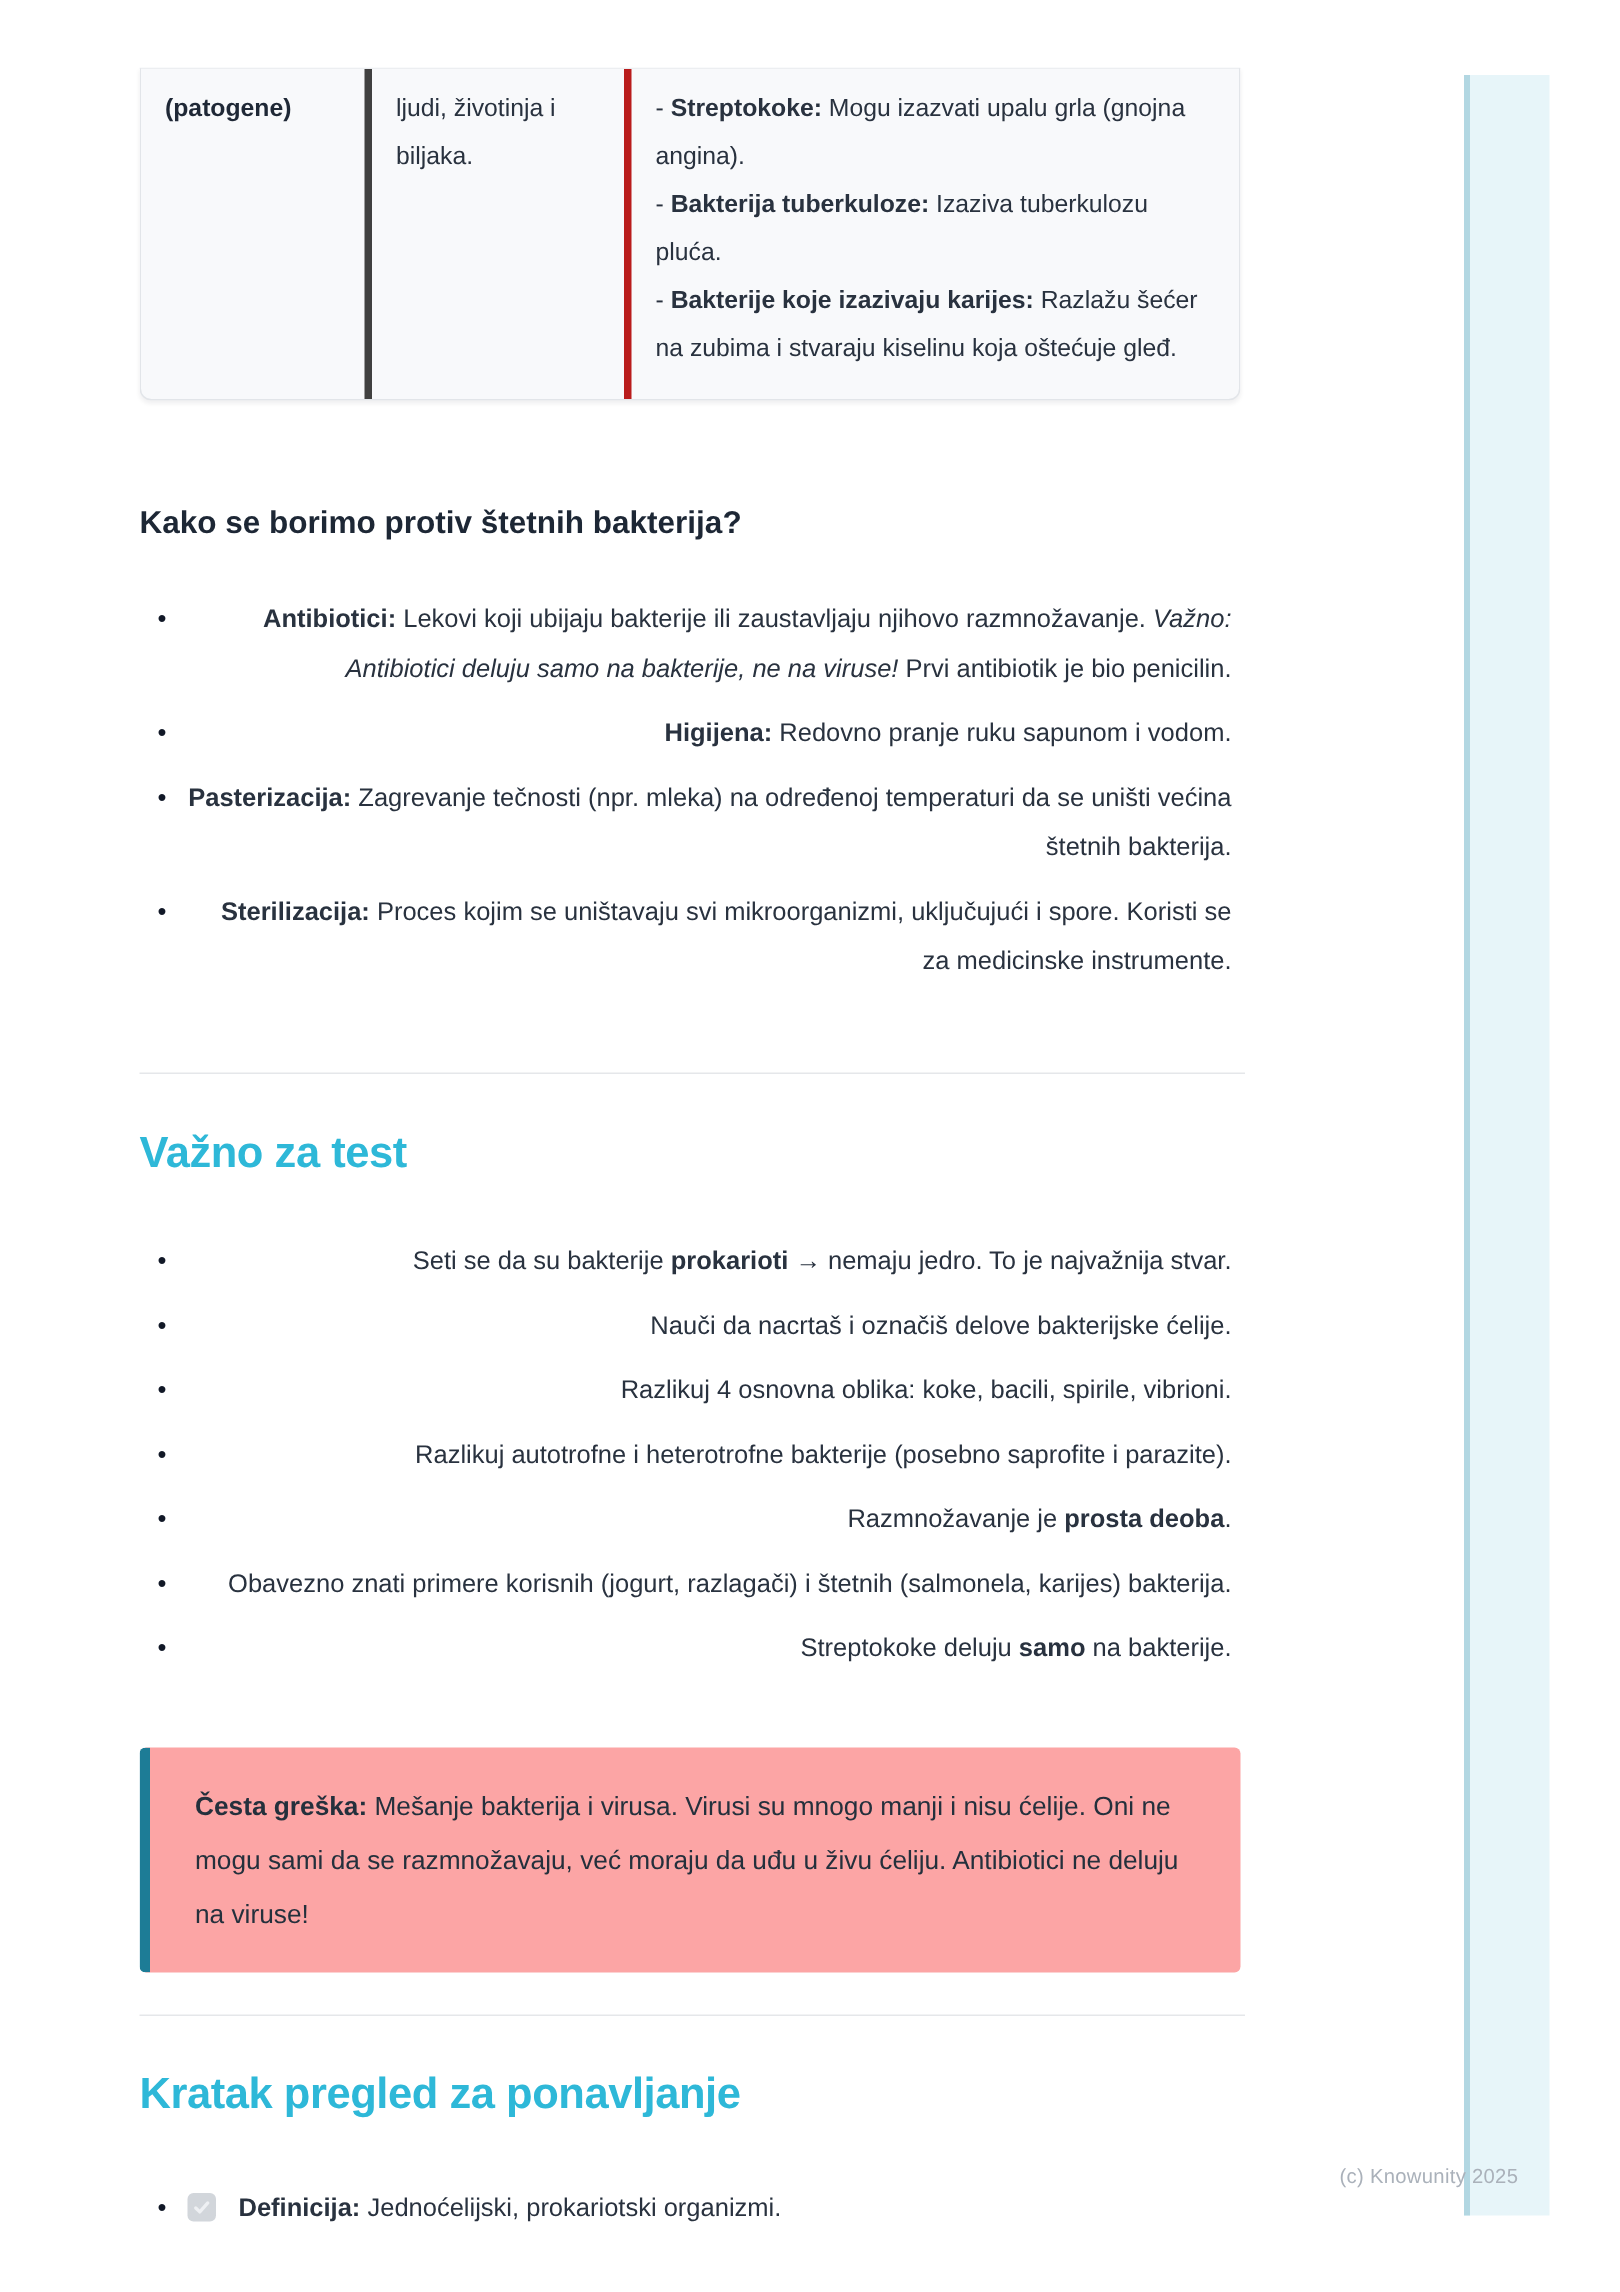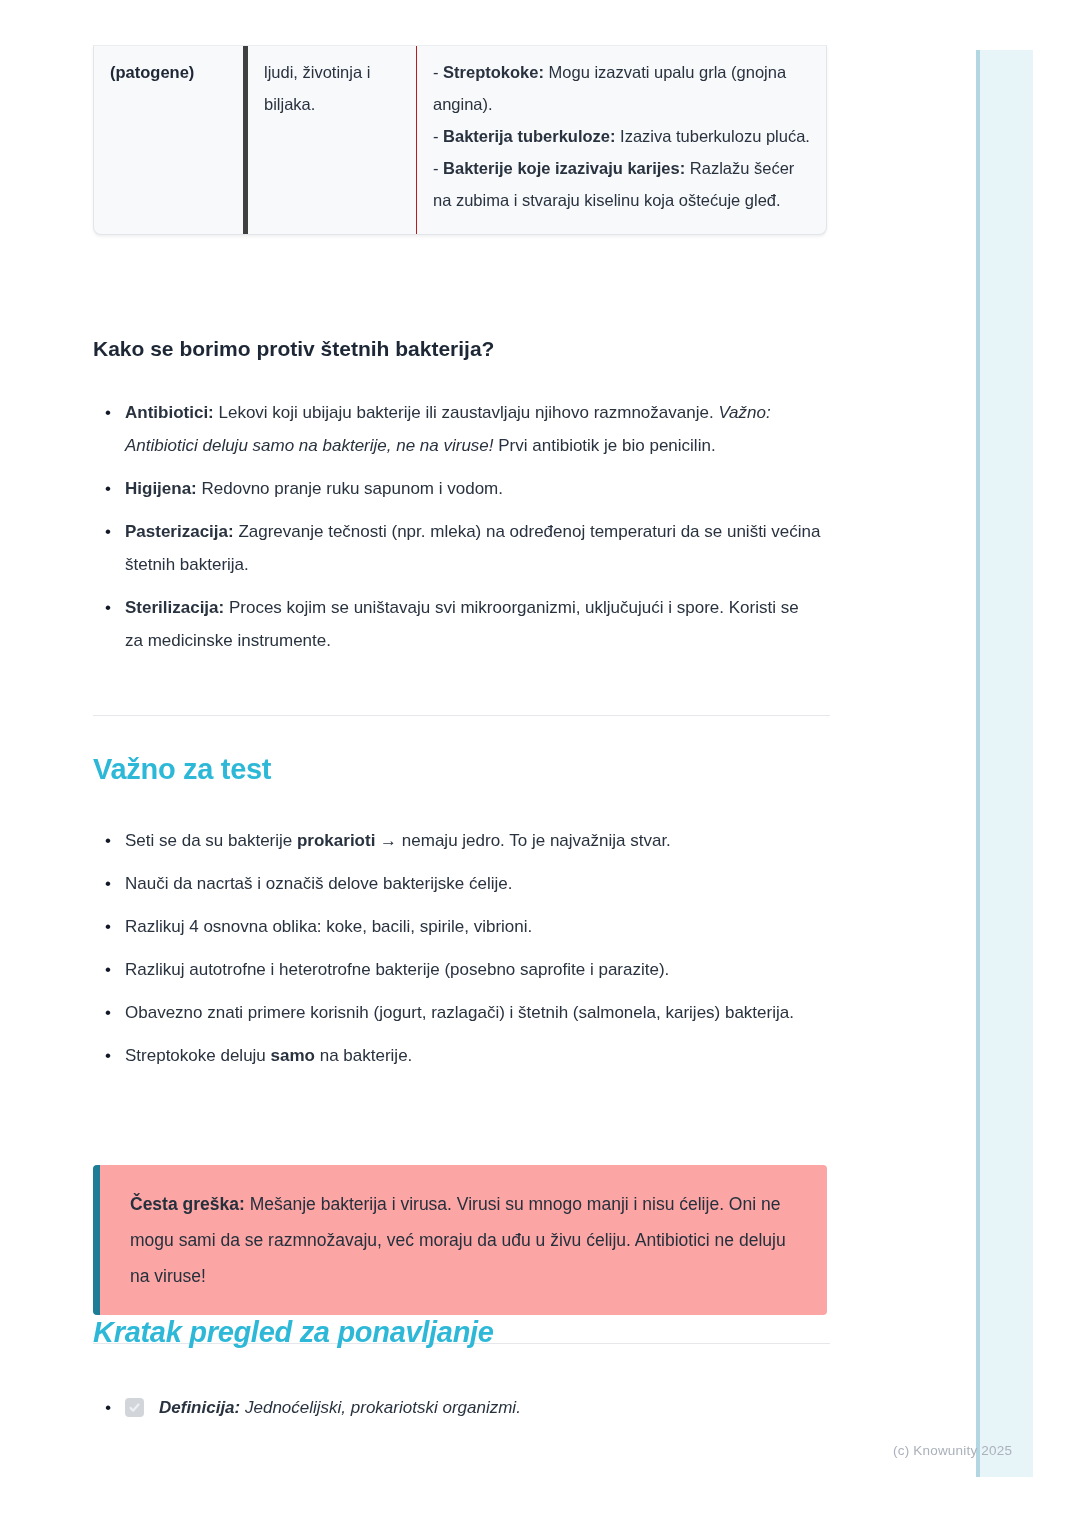--- a/index.html
+++ b/index.html
@@ -29,36 +29,36 @@
     box-shadow:0 2px 3px rgba(16,24,40,.06);
     display:flex;
   }
   .tcell{
     box-sizing:border-box;padding:10px 16px 18px 16px;
     font-size:16.5px;line-height:32px;color:#29323f;
     vertical-align:top;
   }
   .tcell.c1{width:149px;}
   .tcell.c2{width:173px;border-left:5px solid #404040;}
-  .tcell.c3{flex:1;border-left:1px solid #b91c1c;}
+  .tcell.c3{flex:1;border-left:5px solid #b91c1c;}
   .tcell.c1 span{font-weight:700;color:#1f2836;}
 
   
   .sec{position:absolute;left:93px;width:734px;}
   .sec1{top:336px;}
   .sec2{top:750px;}
-  .sec3{top:1313px;font-style:italic;}
+  .sec3{top:1377px;}
   h1,h2{margin:0;padding:0;}
   h2.subhead{font-size:21px;line-height:26px;font-weight:700;color:#1d2735;}
   h1.cyanhead{font-size:29px;line-height:38px;font-weight:700;color:#2eb8d8;letter-spacing:-.3px;}
 
   ul.blist{margin:34px 0 0 0;padding:0 0 0 32px;list-style:none;}
   ul.blist li{
     position:relative;margin:0 0 10px 0;padding-right:6px;
-    font-size:17px;line-height:33px;color:#29323f;
+    font-size:17px;line-height:33px;color:#29323f;text-align:right;
   }
   ul.blist li::before{
     content:"\2022";position:absolute;left:-20px;top:0;
     color:#111827;font-size:17px;line-height:33px;
   }
   .sec2 ul.blist{margin-top:36px;}
   .sec2 ul.blist li{margin-bottom:10px;}
 
   
   .divider{position:absolute;left:93px;width:737px;height:1px;background:#e5e7ea;}
@@ -129,20 +129,21 @@
 
   <div class="divider divider1"></div>
 
   <section class="sec sec2">
     <h1 class="cyanhead">Važno za test</h1>
     <ul class="blist">
         <li><span>Seti se da su bakterije </span><span class="b">prokarioti</span><span> → nemaju jedro. To je najvažnija stvar.</span></li>
         <li><span>Nauči da nacrtaš i označiš delove bakterijske ćelije.</span></li>
         <li><span>Razlikuj 4 osnovna oblika: koke, bacili, spirile, vibrioni.</span></li>
         <li><span>Razlikuj autotrofne i heterotrofne bakterije (posebno saprofite i parazite).</span></li>
+        <li><span>Razmnožavanje je </span><span class="b">prosta deoba</span><span>.</span></li>
         <li><span>Obavezno znati primere korisnih (jogurt, razlagači) i štetnih (salmonela, karijes) bakterija.</span></li>
         <li><span>Streptokoke deluju </span><span class="b">samo</span><span> na bakterije.</span></li>
       </ul>
   </section>
 
   <aside class="callout">
     <p><span class="b">Česta greška:</span><span> Mešanje bakterija i virusa. Virusi su mnogo manji i nisu ćelije. Oni ne mogu sami da se razmnožavaju, već moraju da uđu u živu ćeliju. Antibiotici ne deluju na viruse!</span></p>
   </aside>
 
   <div class="divider divider2"></div>

